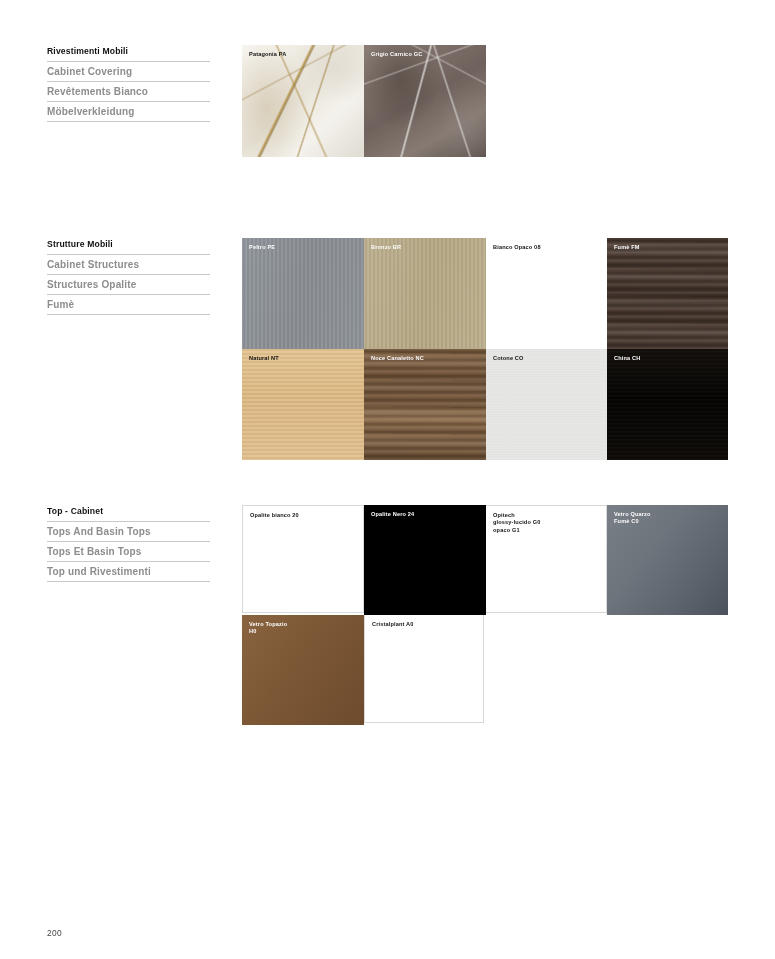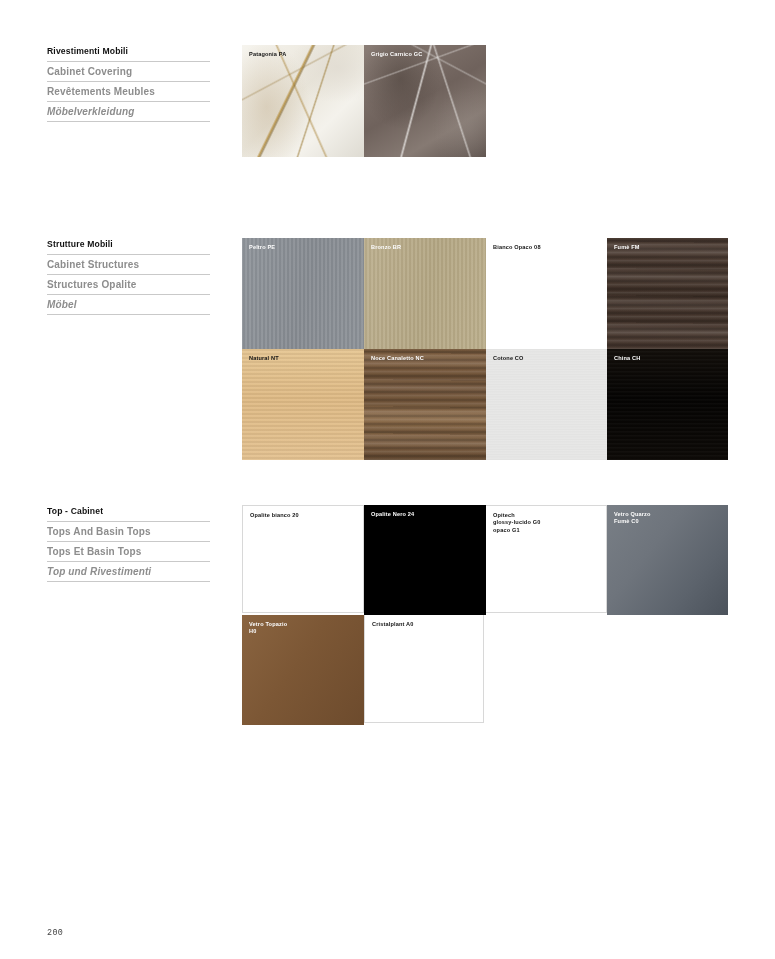--- a/index.html
+++ b/index.html
@@ -50,21 +50,20 @@
     letter-spacing: 0.15px;
   }
   .legend-line.sub {
     font-size: 10px;
     font-weight: bold;
     color: #8d8d8d;
     letter-spacing: 0.15px;
   }
   .legend-line.last {
     border-bottom: 1px solid #c9c9c9;
-    font-style: italic;
   }
 
   
   .grid {
     position: absolute;
     left: 242px;
     top: 0;
     display: flex;
     flex-wrap: wrap;
     width: 486px;
@@ -138,34 +137,33 @@
   }
 
   
   .page-number {
     position: absolute;
     left: 47px;
     top: 928px;
     font-size: 8.4px;
     color: #444444;
     letter-spacing: 0.4px;
-    font-family: Liberation Mono, monospace;
   }
 </style>
 </head>
 <body>
 
 <div class="page">
 
   <div class="section" style="top:45px;">
 
     <div class="legend">
       <div class="legend-line title">Rivestimenti Mobili</div>
       <div class="legend-line sub">Cabinet Covering</div>
-      <div class="legend-line sub">Revêtements Meubles</div>
+      <div class="legend-line sub">Revêtements Bianco</div>
       <div class="legend-line sub last">Möbelverkleidung</div>
     </div>
 
     <div class="grid">
 
       <div class="swatch" style="width:122px;height:112px;background:#efece4;">
         <div class="tex" style="
           background-image:
             linear-gradient(116deg, rgba(182,140,52,0.00) 39%, rgba(176,134,46,0.75) 40.2%, rgba(120,92,36,0.55) 41%, rgba(255,255,255,0.00) 42%),
             linear-gradient(108deg, rgba(160,124,48,0.00) 57%, rgba(150,116,44,0.55) 58%, rgba(255,255,255,0.00) 59%),
@@ -194,21 +192,21 @@
 
     </div>
   </div>
 
   <div class="section" style="top:238px;">
 
     <div class="legend">
       <div class="legend-line title">Strutture Mobili</div>
       <div class="legend-line sub">Cabinet Structures</div>
       <div class="legend-line sub">Structures Opalite</div>
-      <div class="legend-line sub last">Möbel</div>
+      <div class="legend-line sub last">Fumè</div>
     </div>
 
     <div class="grid">
 
       <div class="swatch" style="width:122px;height:111px;background:linear-gradient(100deg,#8f949a 0%,#868b91 50%,#8c9197 100%);">
         <div class="tex tex-brush"></div>
         <div class="swatch-label lab-light">Peltro PE</div>
       </div>
 
       <div class="swatch" style="width:122px;height:111px;background:linear-gradient(100deg,#bcaf8e 0%,#b3a683 52%,#bbae8b 100%);">

